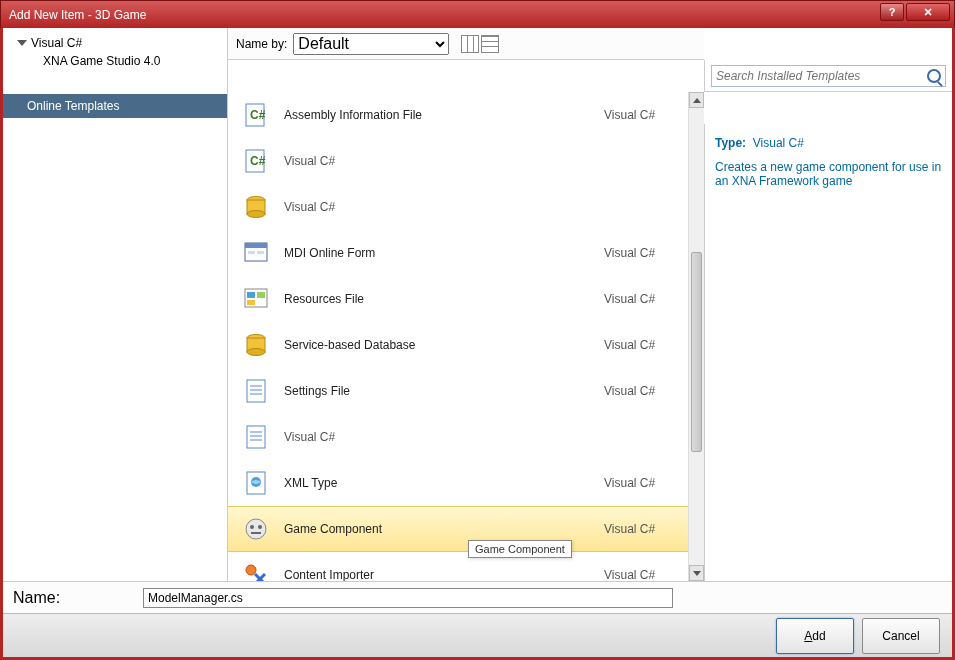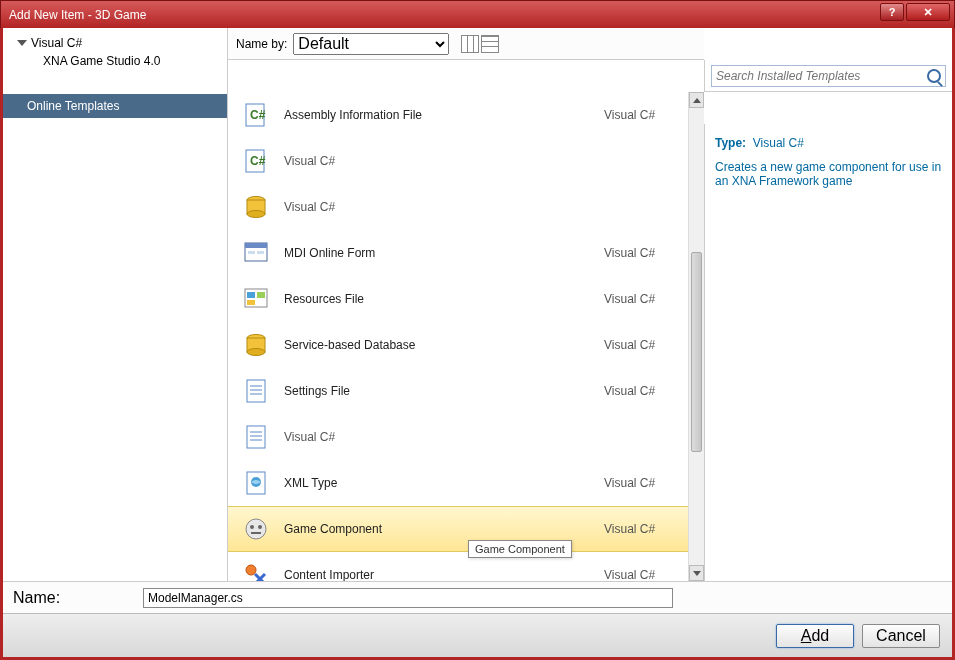--- a/index.html
+++ b/index.html
@@ -81,21 +81,21 @@
   .details-body { padding:12px 10px; font-size:12px; color:#0369a1;}
   .details-body .type-row{margin-bottom:10px;}
 
   
   .name-row { height:32px; border-top:1px solid #ccc; display:flex; align-items:center; padding:0 10px; gap:20px; background:#fcfcfc;}
   .name-row label{font-size:16px; width:110px;}
   .name-row input{flex:1; max-width:530px; height:20px; font-size:12px; padding:0 4px; border:1px solid #888;}
 
   
   .footer { height:44px; background:linear-gradient(to bottom,#eee,#d8d8d8); border-top:1px solid #bbb; display:flex; align-items:center; justify-content:flex-end; padding:0 12px; gap:8px;}
-  .btn { min-width:78px; height:24px; font-size:16px; background:linear-gradient(to bottom,#fdfdfd,#e4e4e4); border:1px solid #8a8a8a; border-radius:2px; cursor:pointer;}
+  .btn { min-width:78px; height:36px; font-size:12px; background:linear-gradient(to bottom,#fdfdfd,#e4e4e4); border:1px solid #8a8a8a; border-radius:2px; cursor:pointer;}
   .btn.primary { border:1px solid #3a6aa6; box-shadow:0 0 2px #6aa0de;}
   .btn u{text-decoration:underline;}
 
   
   svg{display:block;}
 </style>
 </head>
 <body>
 
 <div class="titlebar">

